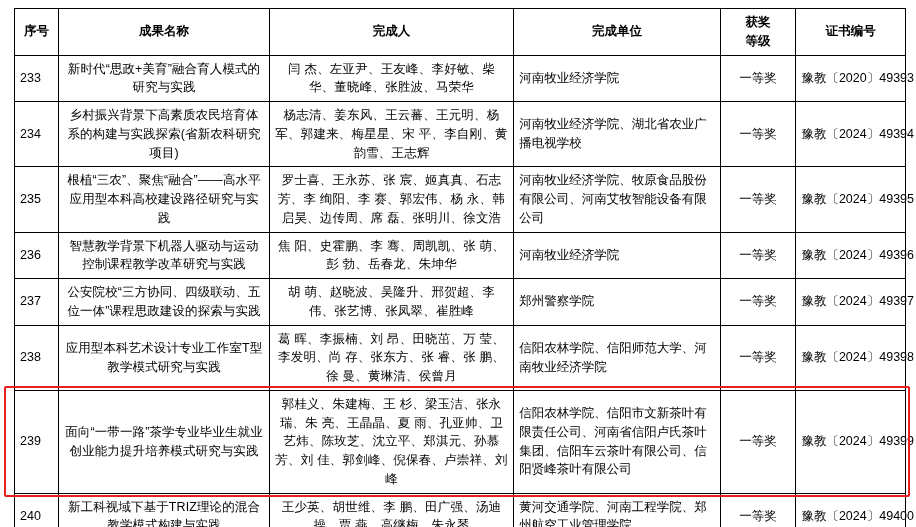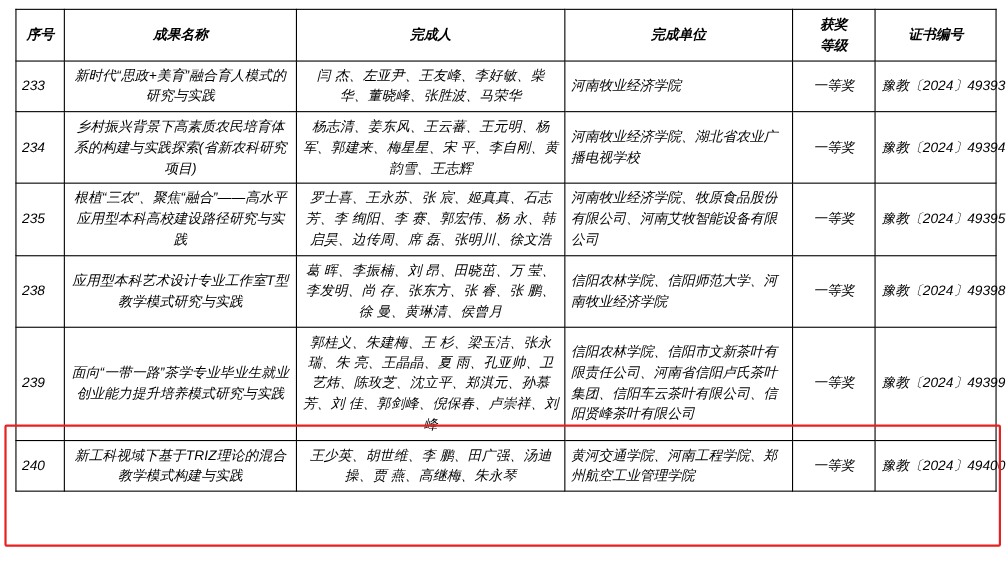--- a/index.html
+++ b/index.html
@@ -13,21 +13,20 @@
     font-family: "Liberation Sans", "DejaVu Sans", sans-serif;
     color: #000000;
     overflow: hidden;
   }
   .sheet {
     position: relative;
     width: 916px;
     height: 527px;
     box-sizing: border-box;
     padding: 8px 10px 6px 14px;
-    font-style: italic;
   }
   table.award-table {
     border-collapse: collapse;
     width: 892px;
     table-layout: fixed;
   }
   table.award-table td,
   table.award-table th {
     border: 1px solid #000000;
     vertical-align: middle;
@@ -116,37 +115,53 @@
         <th>证书编号</th>
       </tr>
     </thead>
     <tbody>
       <tr>
         <td class="c-no">233</td>
         <td class="c-name">新时代“思政+美育”融合育人模式的研究与实践</td>
         <td class="c-people">闫  杰、左亚尹、王友峰、李好敏、柴  华、董晓峰、张胜波、马荣华</td>
         <td class="c-unit">河南牧业经济学院</td>
         <td class="c-level">一等奖</td>
-        <td class="c-cert">豫教〔2024〕49393</td>
+        <td class="c-cert">豫教〔2020〕49393</td>
       </tr>
       <tr>
         <td class="c-no">234</td>
         <td class="c-name">乡村振兴背景下高素质农民培育体系的构建与实践探索(省新农科研究项目)</td>
         <td class="c-people">杨志清、姜东风、王云蕃、王元明、杨  军、郭建来、梅星星、宋  平、李自刚、黄韵雪、王志辉</td>
         <td class="c-unit">河南牧业经济学院、湖北省农业广播电视学校</td>
         <td class="c-level">一等奖</td>
         <td class="c-cert">豫教〔2024〕49394</td>
       </tr>
       <tr>
         <td class="c-no">235</td>
         <td class="c-name">根植“三农”、聚焦“融合”——高水平应用型本科高校建设路径研究与实践</td>
         <td class="c-people">罗士喜、王永苏、张  宸、姬真真、石志芳、李  绚阳、李  赛、郭宏伟、杨  永、韩启昊、边传周、席  磊、张明川、徐文浩</td>
         <td class="c-unit">河南牧业经济学院、牧原食品股份有限公司、河南艾牧智能设备有限公司</td>
         <td class="c-level">一等奖</td>
         <td class="c-cert">豫教〔2024〕49395</td>
+      </tr>
+      <tr>
+        <td class="c-no">236</td>
+        <td class="c-name">智慧教学背景下机器人驱动与运动控制课程教学改革研究与实践</td>
+        <td class="c-people">焦  阳、史霍鹏、李  骞、周凯凯、张  萌、彭  勃、岳春龙、朱坤华</td>
+        <td class="c-unit">河南牧业经济学院</td>
+        <td class="c-level">一等奖</td>
+        <td class="c-cert">豫教〔2024〕49396</td>
+      </tr>
+      <tr>
+        <td class="c-no">237</td>
+        <td class="c-name">公安院校“三方协同、四级联动、五位一体”课程思政建设的探索与实践</td>
+        <td class="c-people">胡  萌、赵晓波、吴隆升、邢贺超、李  伟、张艺博、张凤翠、崔胜峰</td>
+        <td class="c-unit">郑州警察学院</td>
+        <td class="c-level">一等奖</td>
+        <td class="c-cert">豫教〔2024〕49397</td>
       </tr>
       <tr>
         <td class="c-no">238</td>
         <td class="c-name">应用型本科艺术设计专业工作室T型教学模式研究与实践</td>
         <td class="c-people">葛  晖、李振楠、刘  昂、田晓茁、万  莹、李发明、尚  存、张东方、张  睿、张  鹏、徐  曼、黄琳清、侯曾月</td>
         <td class="c-unit">信阳农林学院、信阳师范大学、河南牧业经济学院</td>
         <td class="c-level">一等奖</td>
         <td class="c-cert">豫教〔2024〕49398</td>
       </tr>
       <tr>

